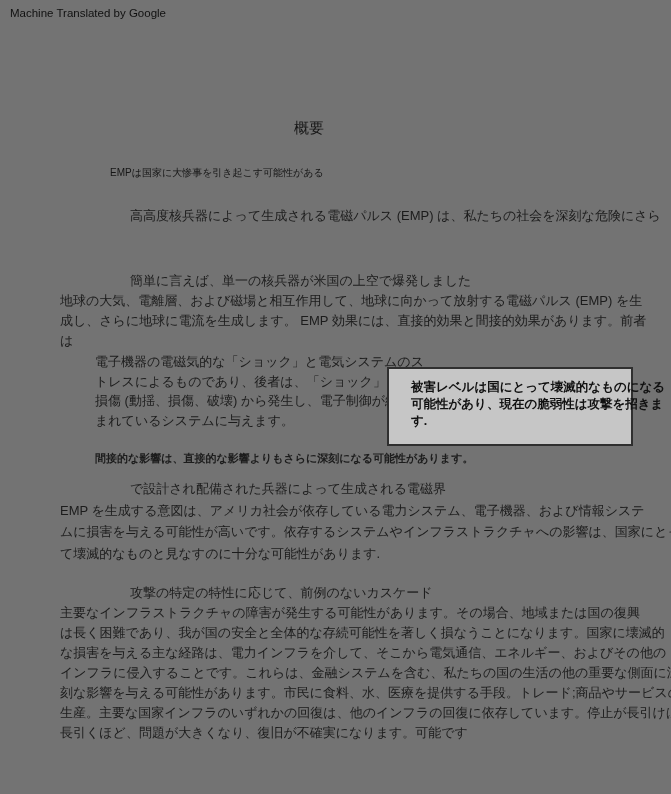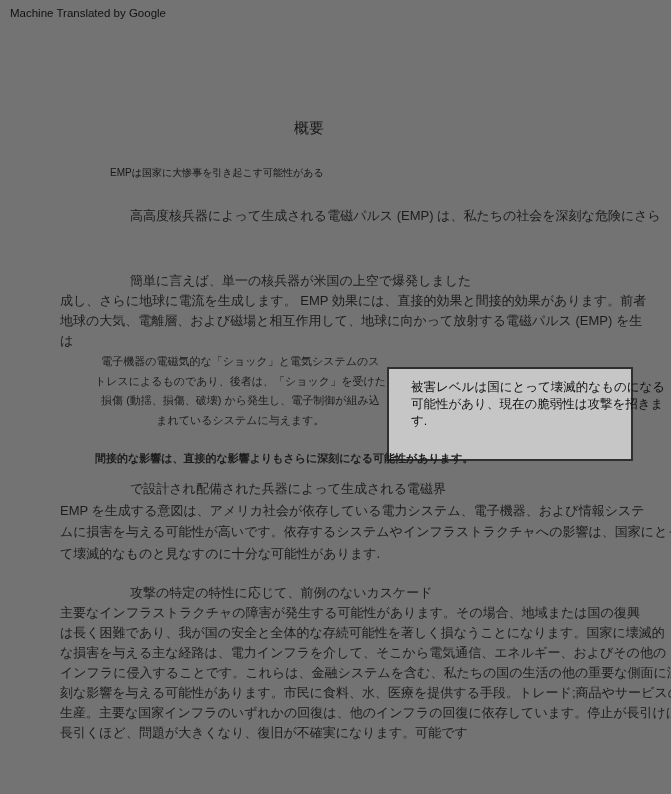--- a/index.html
+++ b/index.html
@@ -42,36 +42,36 @@
     color:#1c1c1c;
   }
   .p1 { left:60px; top:206px; }
   .p2 { left:60px; top:271px; }
   .p3 { left:60px; top:478px; line-height:21.5px; }
   .p4 { left:60px; top:583px; }
   .indent { padding-left:70px; }
 
   .left-col {
     left:95px; top:352px;
-    font-size:11px;
+    font-size:13px;
     line-height:19.5px;
     color:#1c1c1c;
-    text-align:center;
   }
 
   .callout {
     left:387px; top:367px;
-    width:246px; height:94px;
+    width:246px; height:79px;
     box-sizing:border-box;
     background:#c6c6c6;           
     border:2px solid #2f2f2f;     
     padding:10px 8px 0 22px;
     font-size:12.5px;
     line-height:17px;
     color:#111111;
+    font-weight:bold;
   }
 
   .small-note {
     left:95px; top:451px;
     font-size:11px;
     color:#1c1c1c;
     font-weight:bold;
   }
 </style>
 </head>
@@ -84,22 +84,22 @@
   <div class="abs doc-title">概要</div>
 
   <div class="abs doc-heading">EMPは国家に大惨事を引き起こす可能性がある</div>
 
   <div class="abs para p1">
     <div class="line indent">高高度核兵器によって生成される電磁パルス (EMP) は、私たちの社会を深刻な危険にさら</div>
   </div>
 
   <div class="abs para p2">
     <div class="line indent">簡単に言えば、単一の核兵器が米国の上空で爆発しました</div>
+    <div class="line">地球の大気、電離層、および磁場と相互作用して、地球に向かって放射する電磁パルス (EMP) を生</div>
     <div class="line">成し、さらに地球に電流を生成します。 EMP 効果には、直接的効果と間接的効果があります。前者</div>
-    <div class="line">地球の大気、電離層、および磁場と相互作用して、地球に向かって放射する電磁パルス (EMP) を生</div>
     <div class="line">は</div>
   </div>
 
   <div class="abs left-col">
     <div class="line">電子機器の電磁気的な「ショック」と電気システムのス</div>
     <div class="line">トレスによるものであり、後者は、「ショック」を受けた</div>
     <div class="line">損傷 (動揺、損傷、破壊) から発生し、電子制御が組み込</div>
     <div class="line">まれているシステムに与えます。</div>
   </div>
 

